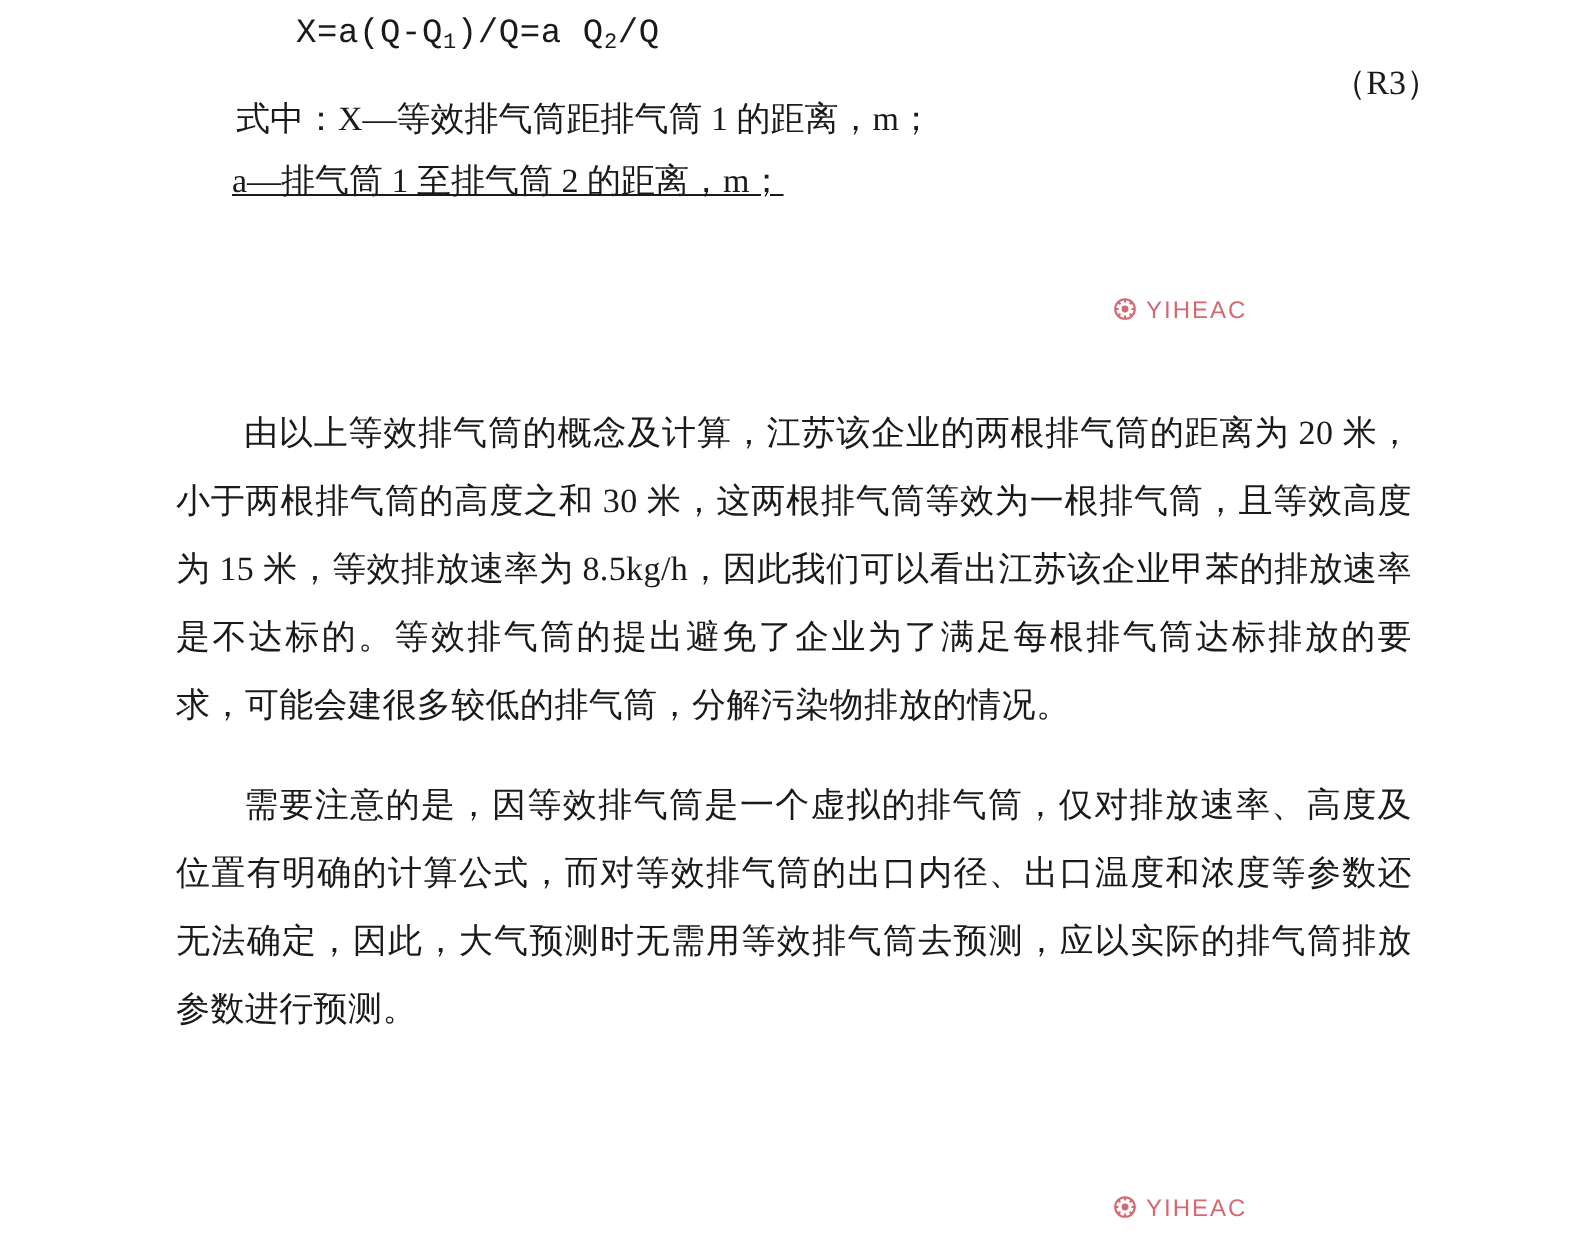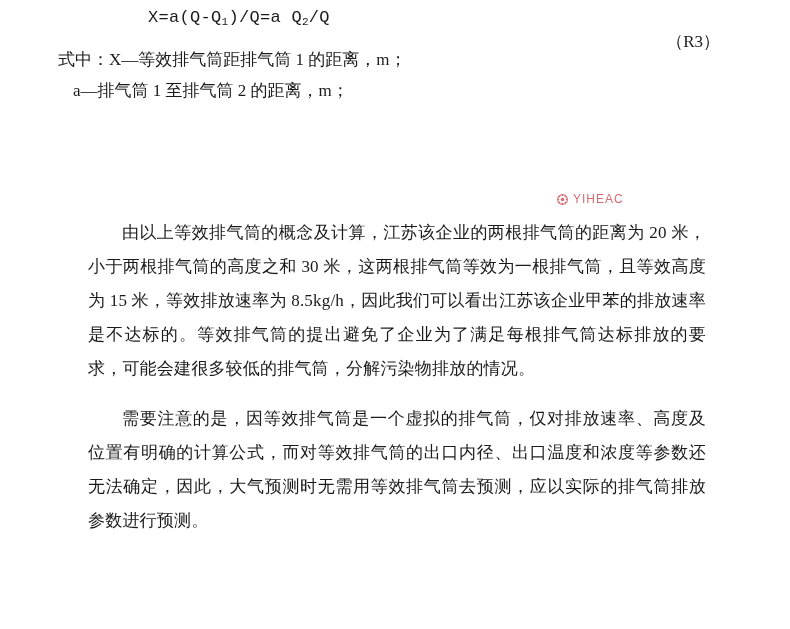--- a/index.html
+++ b/index.html
@@ -57,60 +57,59 @@
     position: absolute;
     top: 44px;
     left: 0;
     width: 790px;
   }
   .def-line {
     font-size: 17px;
     line-height: 31px;
     white-space: nowrap;
   }
-  .def-line.indent1 { padding-left: 58px; }
-  .def-line.indent2 { padding-left: 73px; }
+  .def-line.indent1 { padding-left: 118px; }
+  .def-line.indent2 { padding-left: 116px; text-decoration: underline; }
   .def-line sub {
     font-size: 11px;
     vertical-align: -0.25em;
   }
 
   
   .body-wrap {
     position: absolute;
-    top: 216px;
+    top: 200px;
     left: 88px;
     width: 618px;
   }
   p.para {
     margin: 0;
     font-size: 17px;
     line-height: 34px;
     text-align: justify;
     text-justify: inter-ideograph;
     text-indent: 2em;
     letter-spacing: 0.2px;
   }
   p.para + p.para {
     margin-top: 16px;
   }
 
   
   .watermark {
     position: absolute;
     display: flex;
-    align-items: flex-end;
+    align-items: flex-start;
     gap: 4px;
     color: #d2626b;
     font-family: "Liberation Sans", sans-serif;
     font-size: 12px;
     letter-spacing: 1px;
     opacity: 0.95;
     white-space: nowrap;
-    margin-top: 44px;
   }
   .watermark .wm-logo {
     width: 13px;
     height: 13px;
     flex: 0 0 13px;
   }
   .wm-1 { left: 556px; top: 148px; }
   .wm-2 { left: 556px; top: 597px; }
 </style>
 </head>

